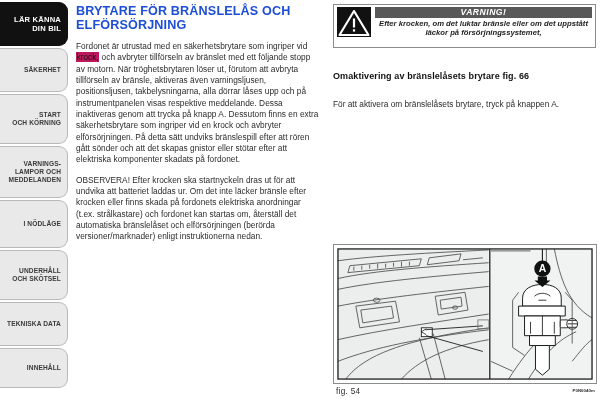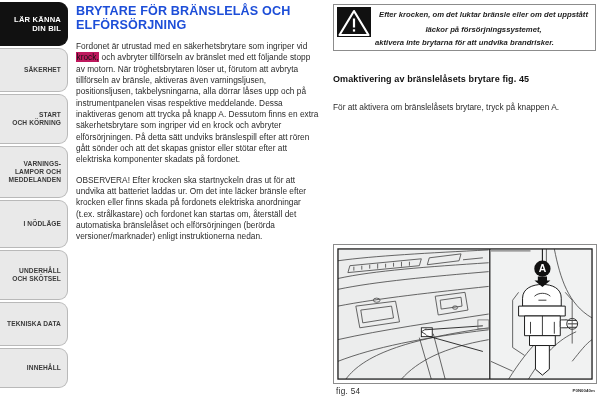--- a/index.html
+++ b/index.html
@@ -129,21 +129,21 @@
     font-weight:800;
     font-style:italic;
     text-align:center;
     letter-spacing:.5px;
     line-height:11px;
     height:11px;
     margin-bottom:1px;
   }
   #warning-text-top{
     font-size:7.7px;
-    line-height:15px;
+    line-height:9px;
     font-style:italic;
     font-weight:700;
     color:#1d1d1d;
     text-align:center;
   }
   #warning-text-bottom{
     font-size:7.7px;
     line-height:9.6px;
     font-style:italic;
     font-weight:700;
@@ -257,27 +257,27 @@
 
     <div id="warning-box">
       <div id="warning-inner">
         <svg id="warning-triangle" viewBox="0 0 34 30">
           <rect x="0" y="0" width="34" height="30" fill="#111111"></rect>
           <path d="M17 4 L31.5 28 L2.5 28 Z" fill="none" stroke="#ffffff" stroke-width="2.1" stroke-linejoin="round"></path>
           <rect x="15.9" y="11.5" width="2.2" height="9" fill="#ffffff"></rect>
           <rect x="15.9" y="22.3" width="2.2" height="2.3" fill="#ffffff"></rect>
         </svg>
         <div id="warning-right">
+          <div id="warning-title">VARNING!</div>
           <div id="warning-text-top">Efter krocken, om det luktar bränsle eller om det uppstått läckor på försörjningssystemet,</div>
         </div>
       </div>
-      <div id="warning-text-bottom">aktivera inte brytarna för att undvika brandrisker.</div>
-    </div>
-
-    <div id="section-heading">Omaktivering av bränslelåsets brytare fig. 45</div>
+    </div>
+
+    <div id="section-heading">Omaktivering av bränslelåsets brytare fig. 66</div>
     <div id="section-text">För att aktivera om bränslelåsets brytare, tryck på knappen A.</div>
   </div>
 
   <div id="figure-wrap">
     <div id="figure-box">
       <svg id="figure-svg" viewBox="0 0 264 140" preserveAspectRatio="none">
         <defs>
           <clipPath id="clipL">
               <rect x="4" y="4" width="152" height="132"></rect>
             </clipPath>

